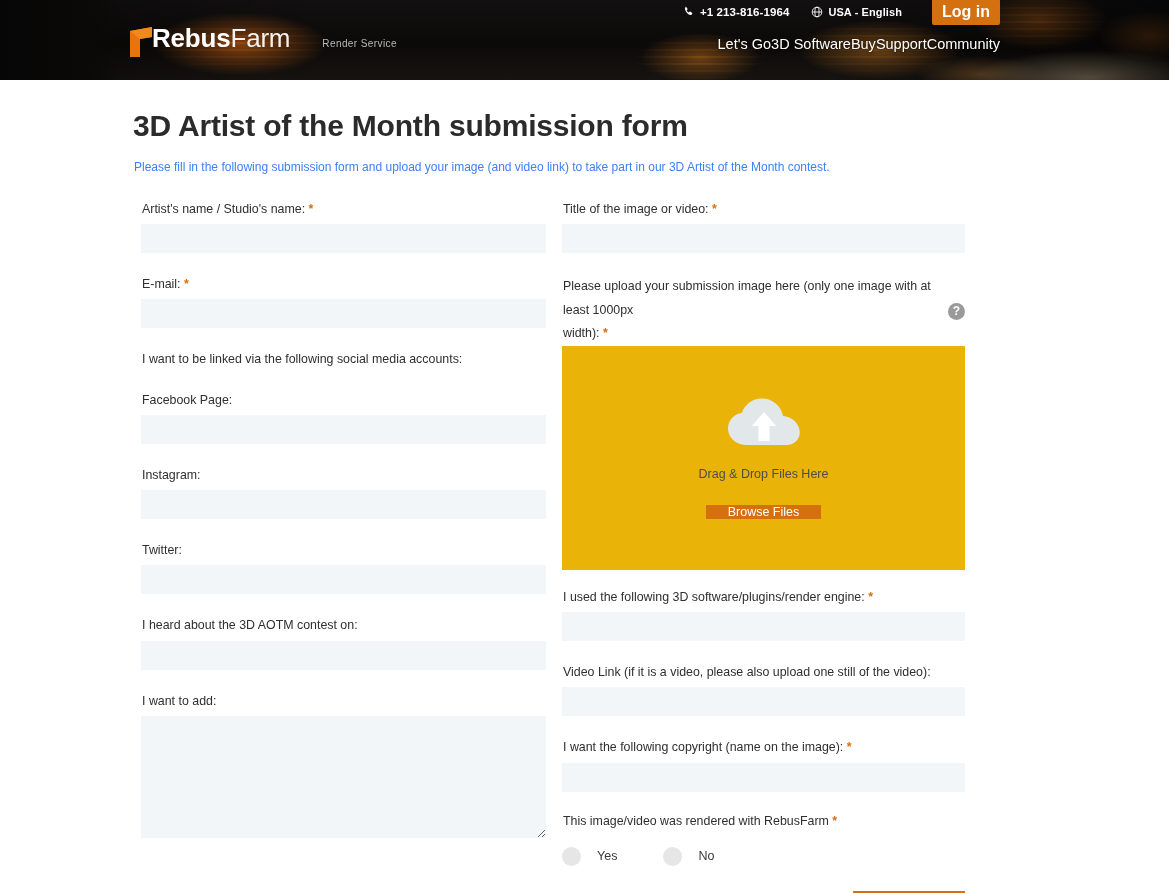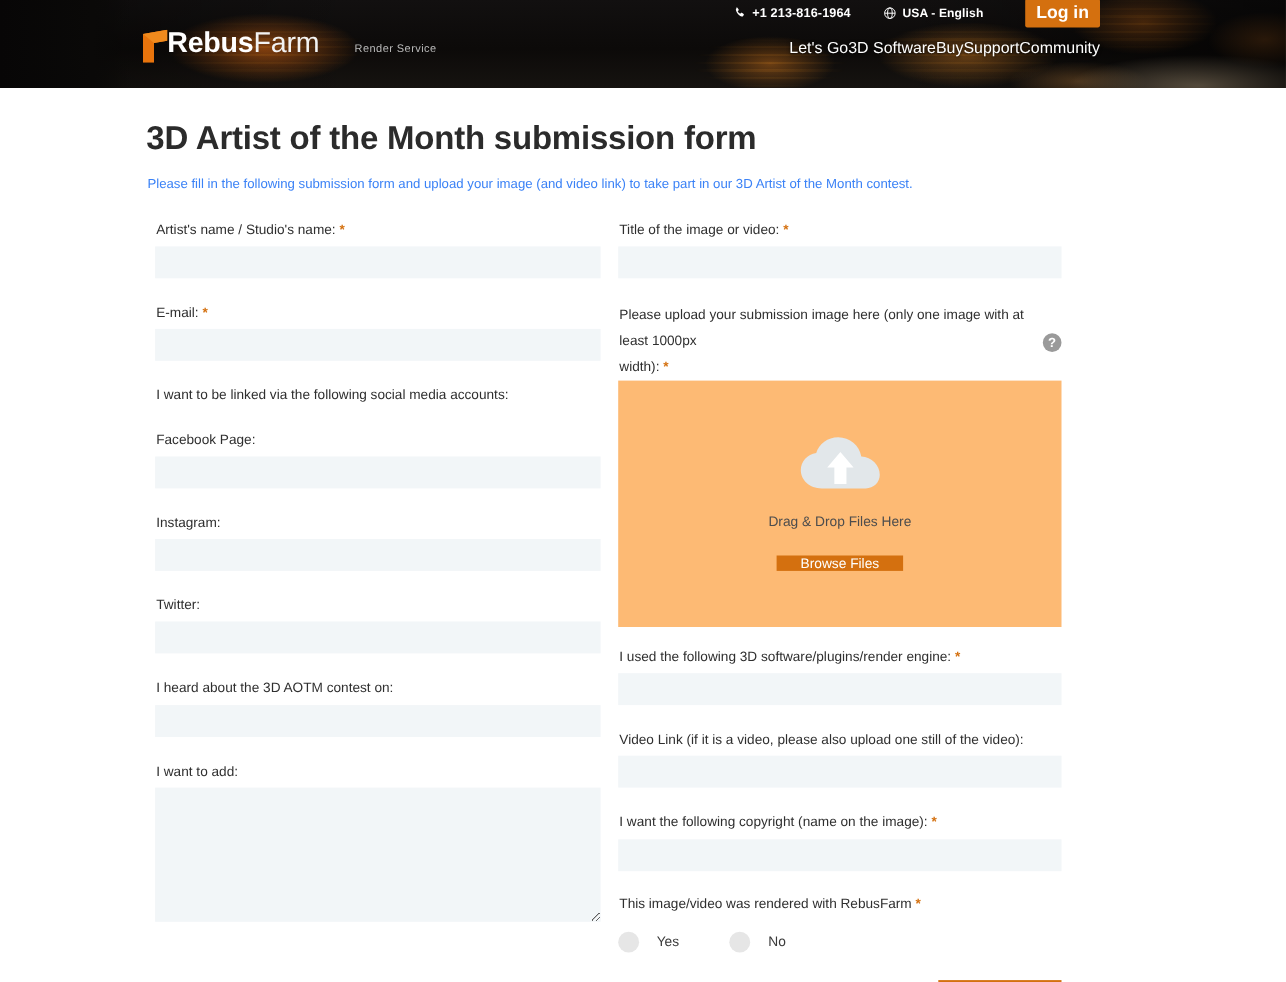--- a/index.html
+++ b/index.html
@@ -105,21 +105,21 @@
   }
 
   
   .util-bar {
     position: absolute;
     top: 2px; right: 0;
     width: 530px; height: 20px;
     display: flex;
     align-items: center;
     justify-content: flex-end;
-    gap: 8px;
+    gap: 0;
     font-size: 11.5px;
     color: #ffffff;
   }
   .util-phone {
     display: flex; align-items: center; gap: 5px;
     font-weight: bold;
     letter-spacing: .1px;
   }
   .util-lang {
     display: flex; align-items: center; gap: 5px;
@@ -261,21 +261,21 @@
     line-height: 17px;
     text-align: center;
     cursor: pointer;
     font-family: "Liberation Sans", sans-serif;
   }
 
   
   .dropzone {
     width: 403px;
     height: 224px;
-    background: #fdba74;
+    background: #eab308;
     display: flex;
     flex-direction: column;
     align-items: center;
     justify-content: center;
     cursor: pointer;
   }
   .cloud-icon { display: block; margin: 0 0 14px 0; }
   .dropzone-text {
     font-size: 12.5px;
     color: #4d4d4d;

